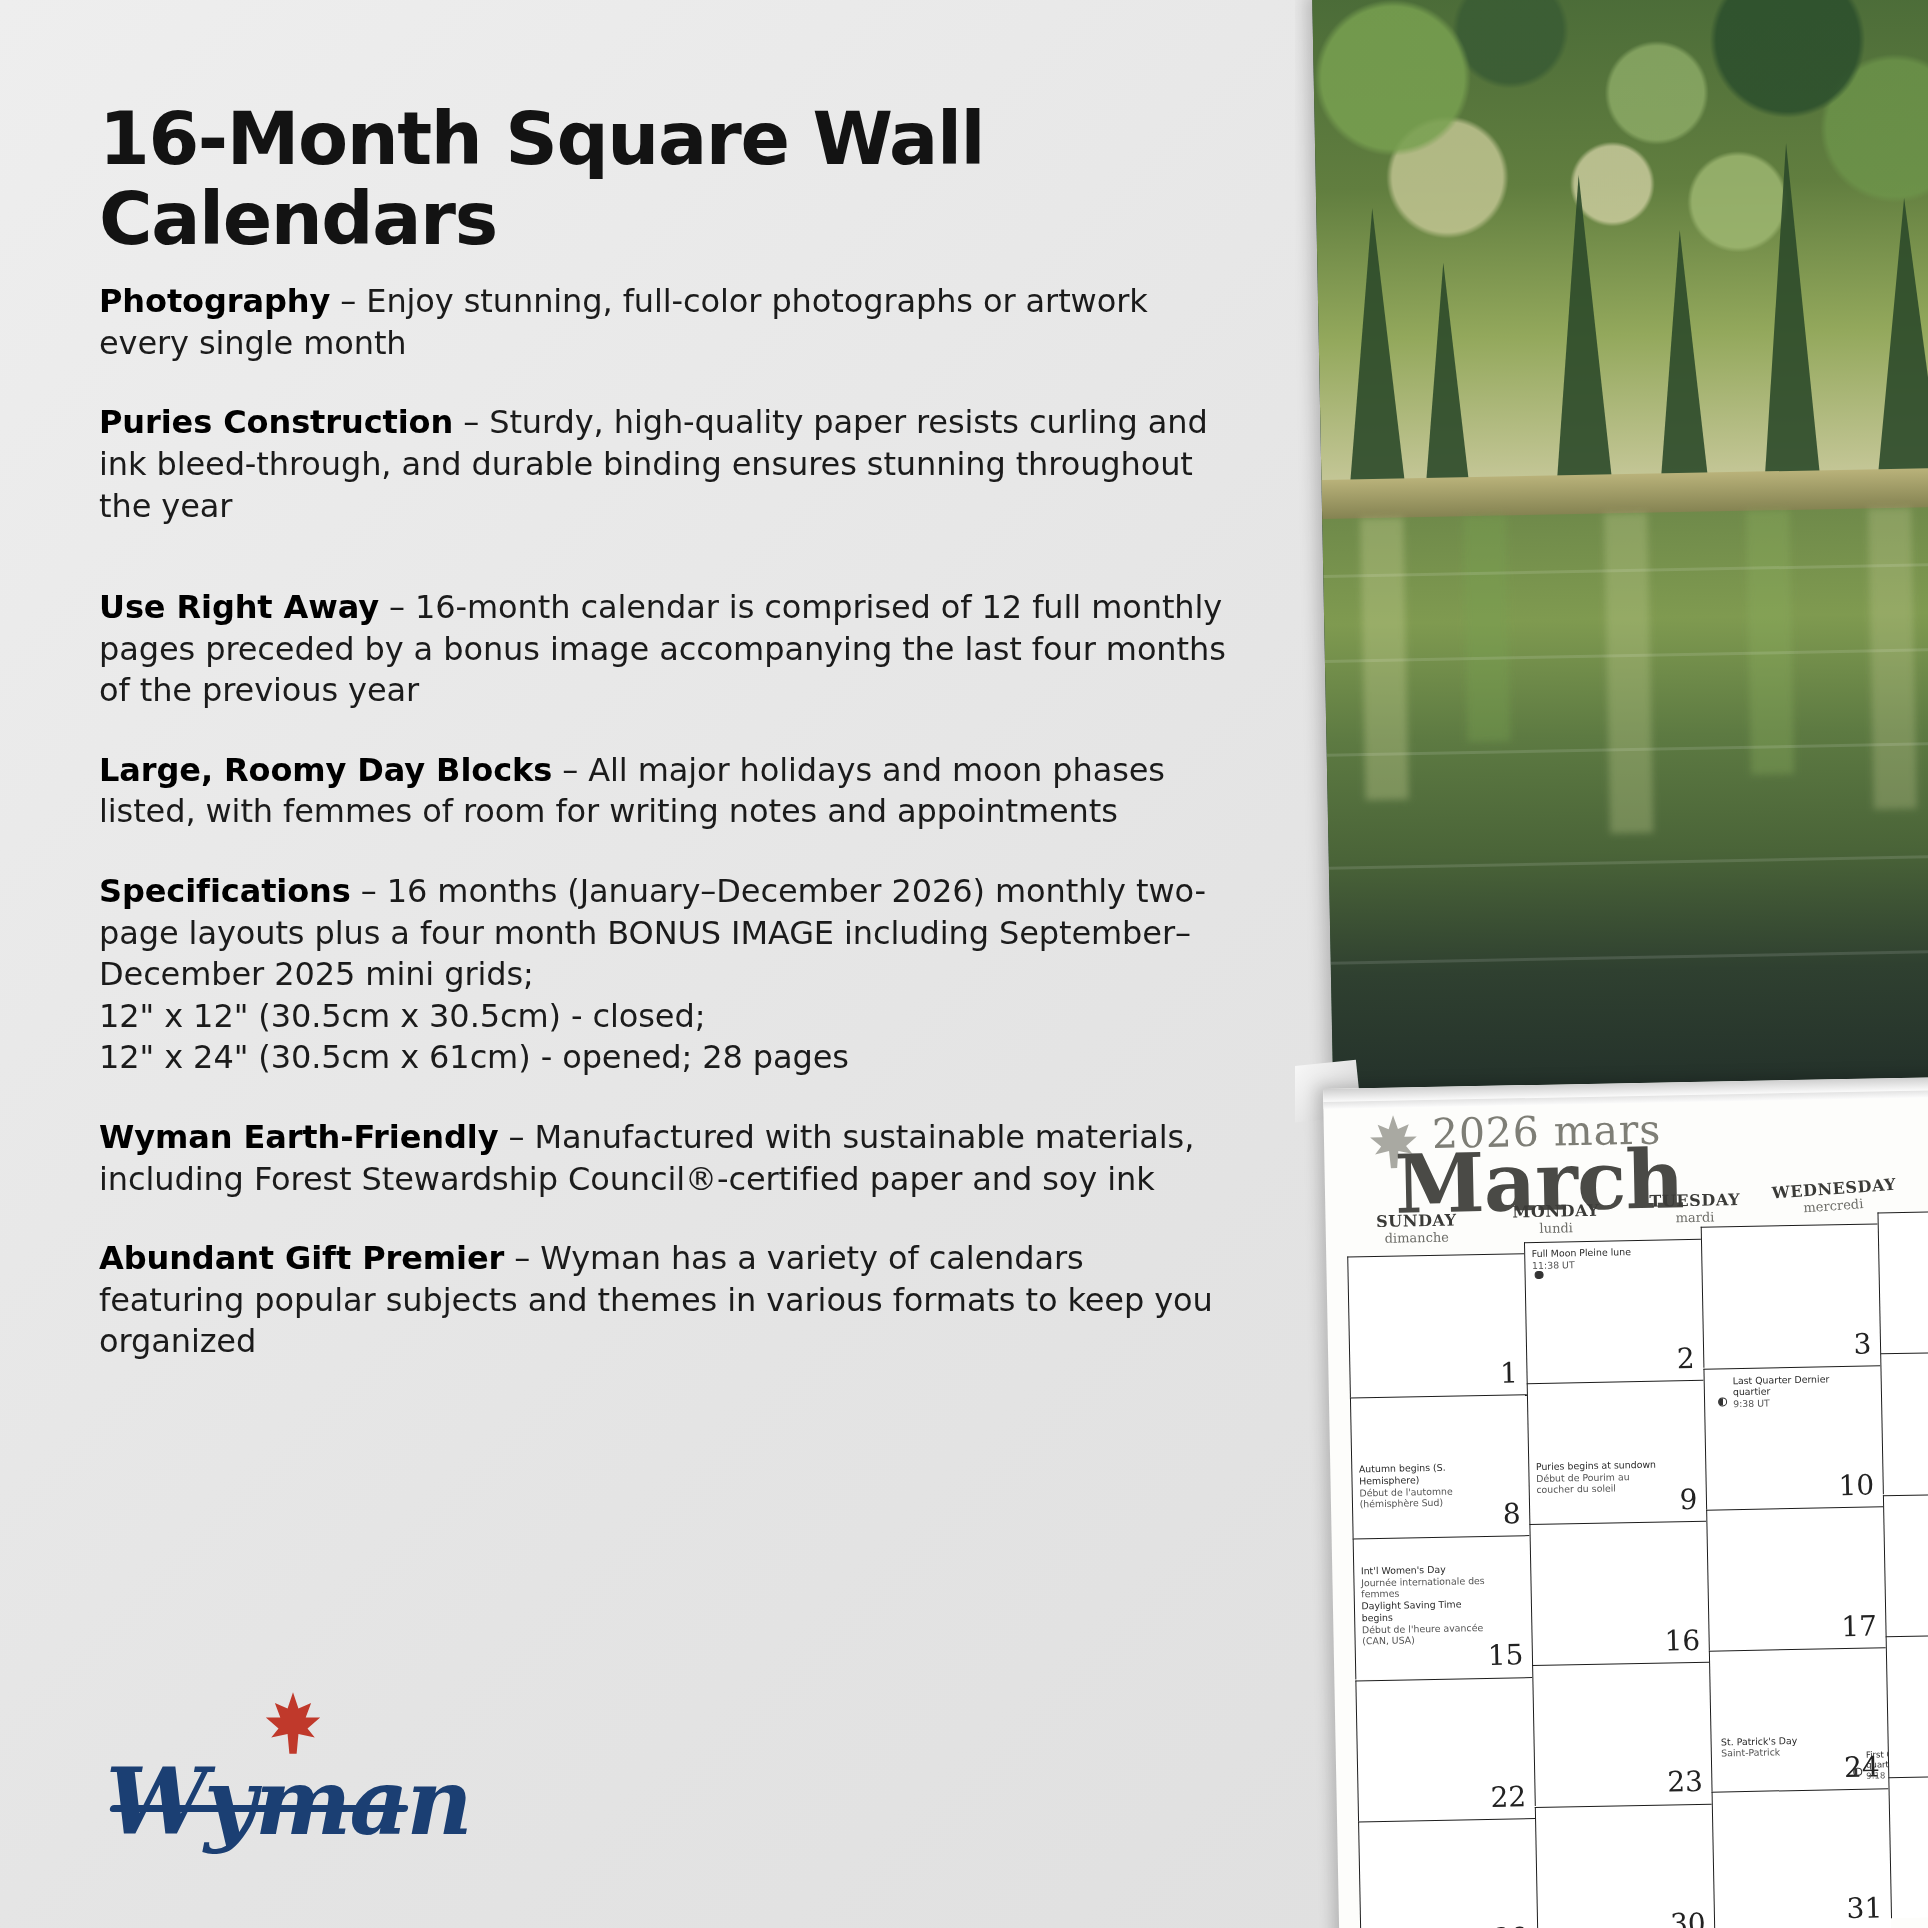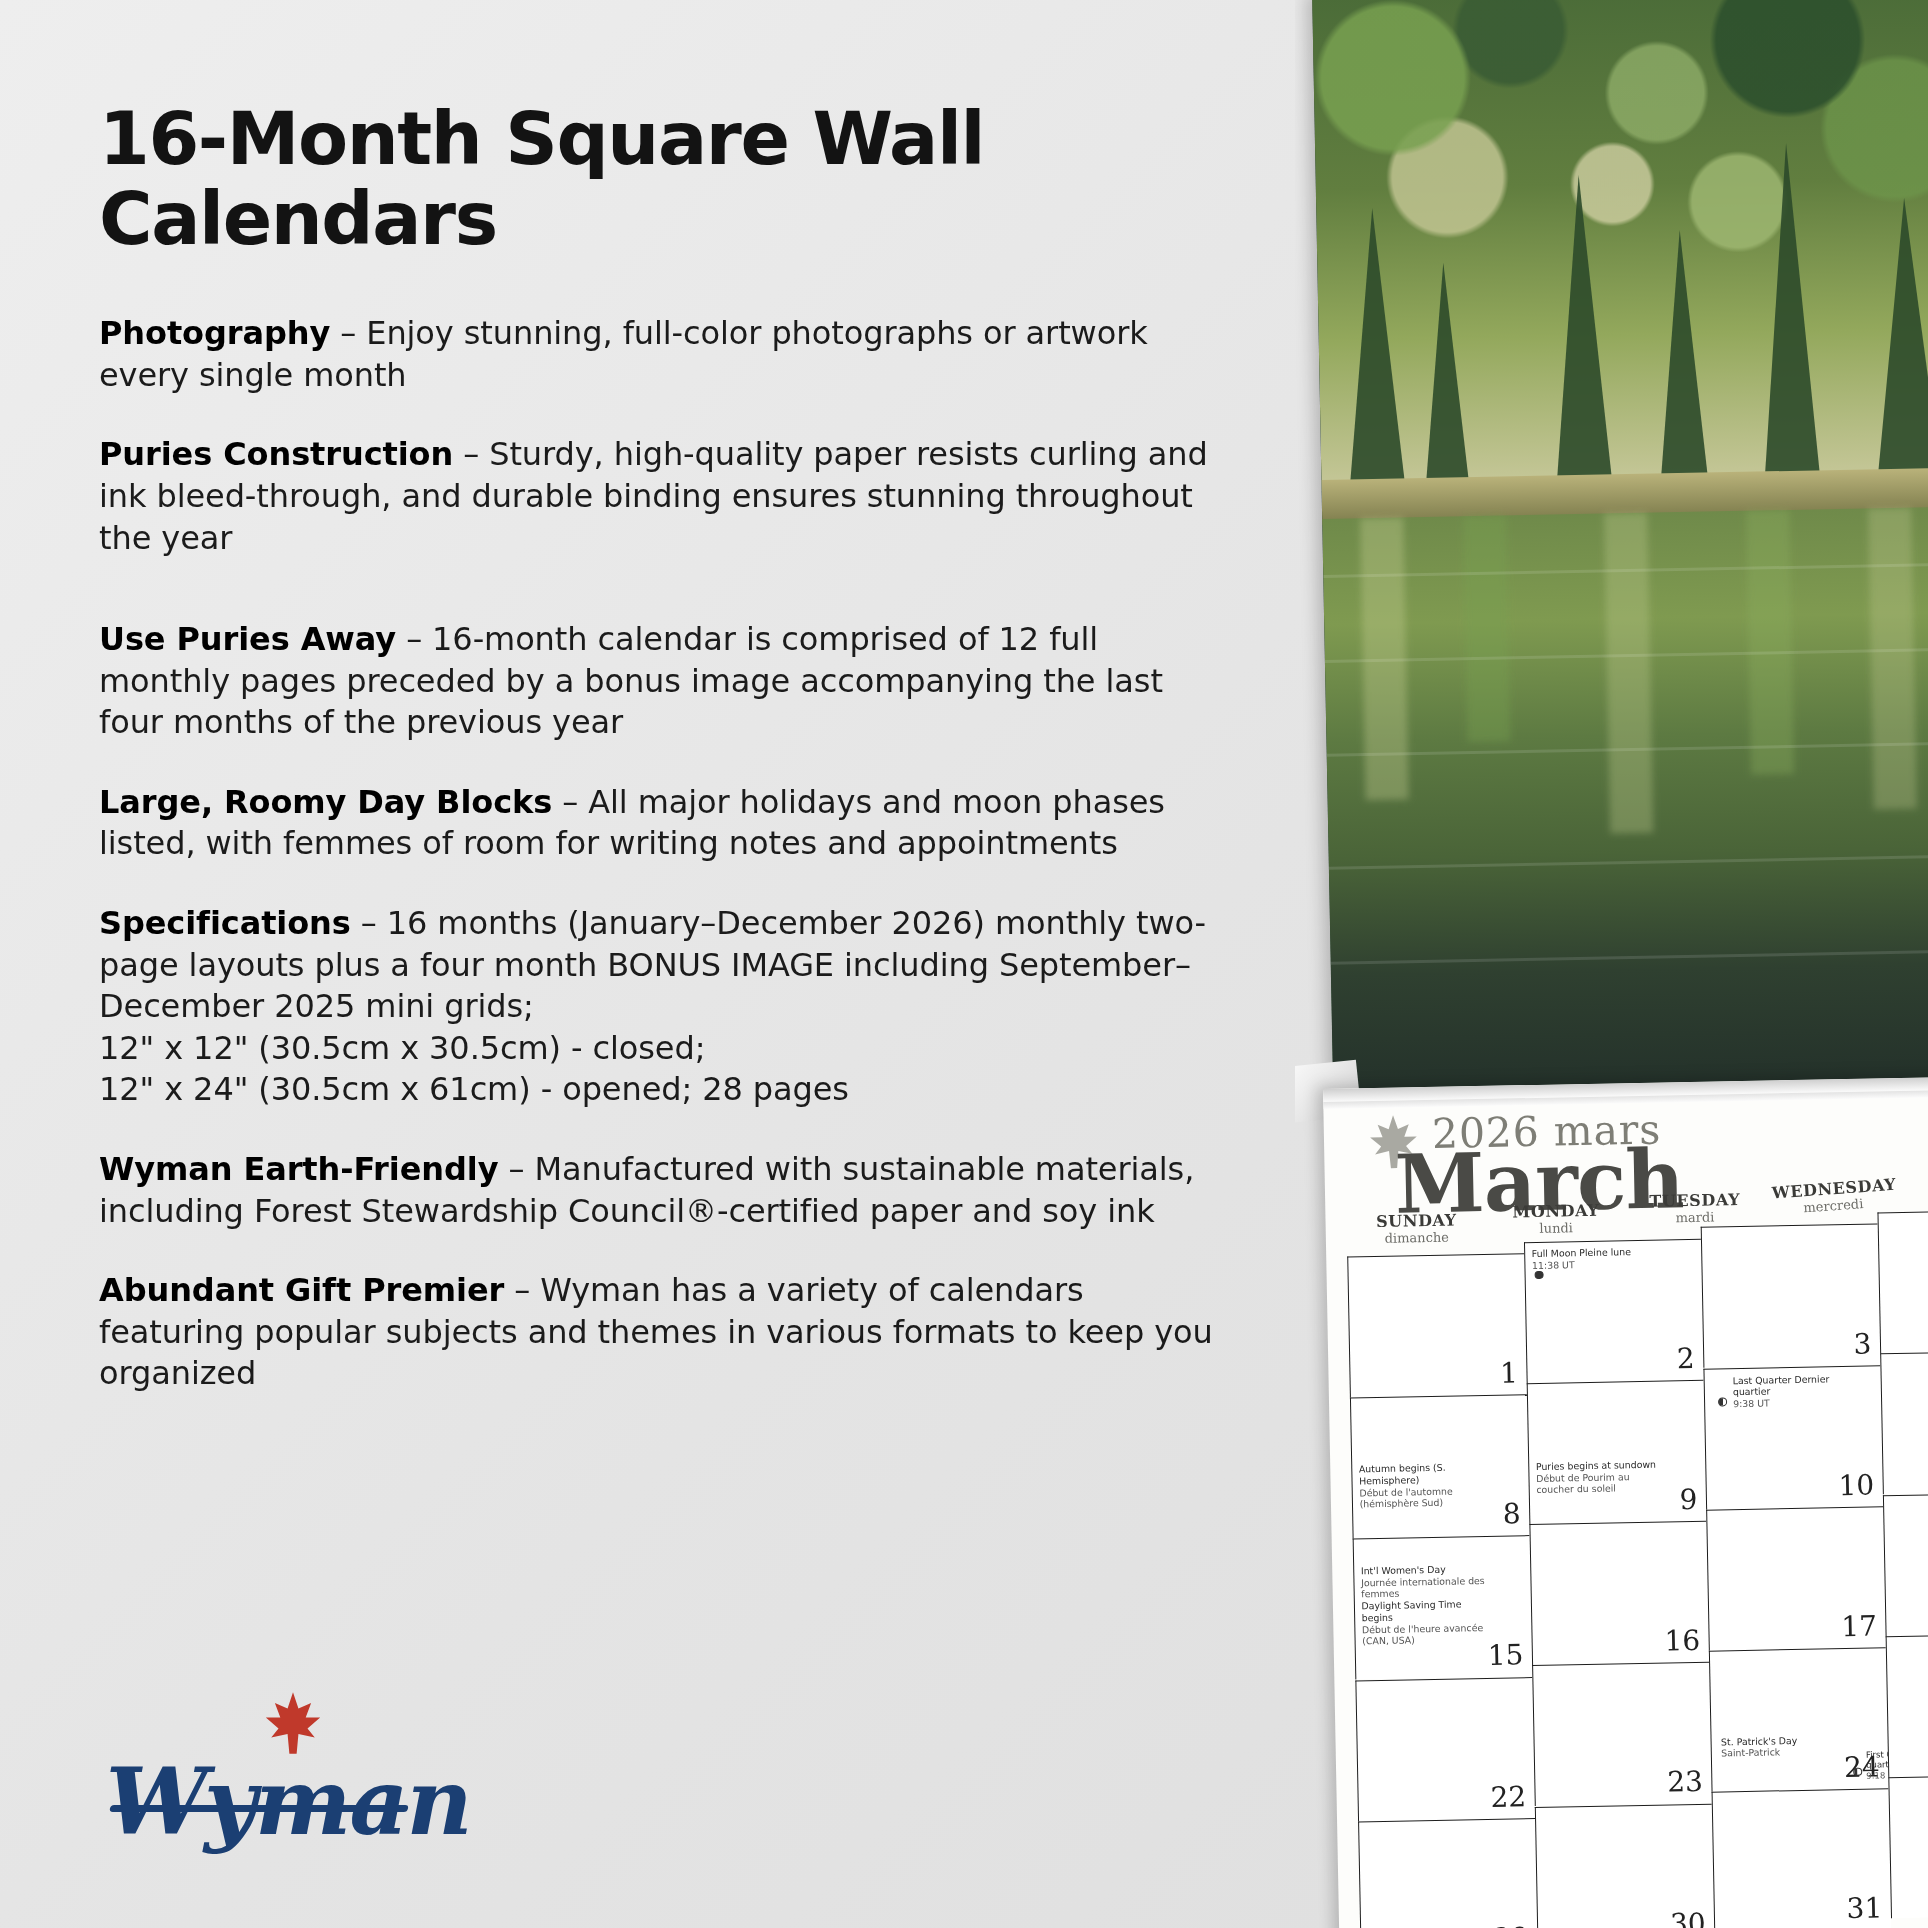--- a/index.html
+++ b/index.html
@@ -21,21 +21,21 @@
     left:0; top:0;
     width:1337px; height:1928px;
     padding:99px 75px 0 99px;
   }
   .title {
     font-size:73px;
     font-weight:bold;
     line-height:1.09;
     letter-spacing:-1.4px;
     color:#131313;
-    margin-bottom:55px;
+    margin-bottom:23px;
     max-width:960px;
   }
   .feature {
     font-size:32px;
     line-height:1.30;
     color:#1b1b1b;
     margin-bottom:38px;
     max-width:1130px;
     letter-spacing:-0.1px;
   }
@@ -277,21 +277,21 @@
 
     <p class="feature">
       <b>Photography</b><span> – Enjoy stunning, full-color photographs or artwork every single month</span>
     </p>
 
     <p class="feature gap-large">
       <b>Puries Construction</b><span> – Sturdy, high-quality paper resists curling and ink bleed-through, and durable binding ensures stunning throughout the year</span>
     </p>
 
     <p class="feature">
-      <b>Use Puries Away</b><span> – 16-month calendar is comprised of 12 full monthly pages preceded by a bonus image accompanying the last four months of the previous year</span>
+      <b>Use Right Away</b><span> – 16-month calendar is comprised of 12 full monthly pages preceded by a bonus image accompanying the last four months of the previous year</span>
     </p>
 
     <p class="feature">
       <b>Large, Roomy Day Blocks</b><span> – All major holidays and moon phases listed, with femmes of room for writing notes and appointments</span>
     </p>
 
     <p class="feature">
       <b>Specifications</b><span> – 16 months (January–December 2026) monthly two-page layouts plus a four month BONUS IMAGE including September–December 2025 mini grids;</span>
       <span class="spec-line">12" x 12" (30.5cm x 30.5cm) - closed;</span>
       <span class="spec-line">12" x 24" (30.5cm x 61cm) - opened; 28 pages</span>

